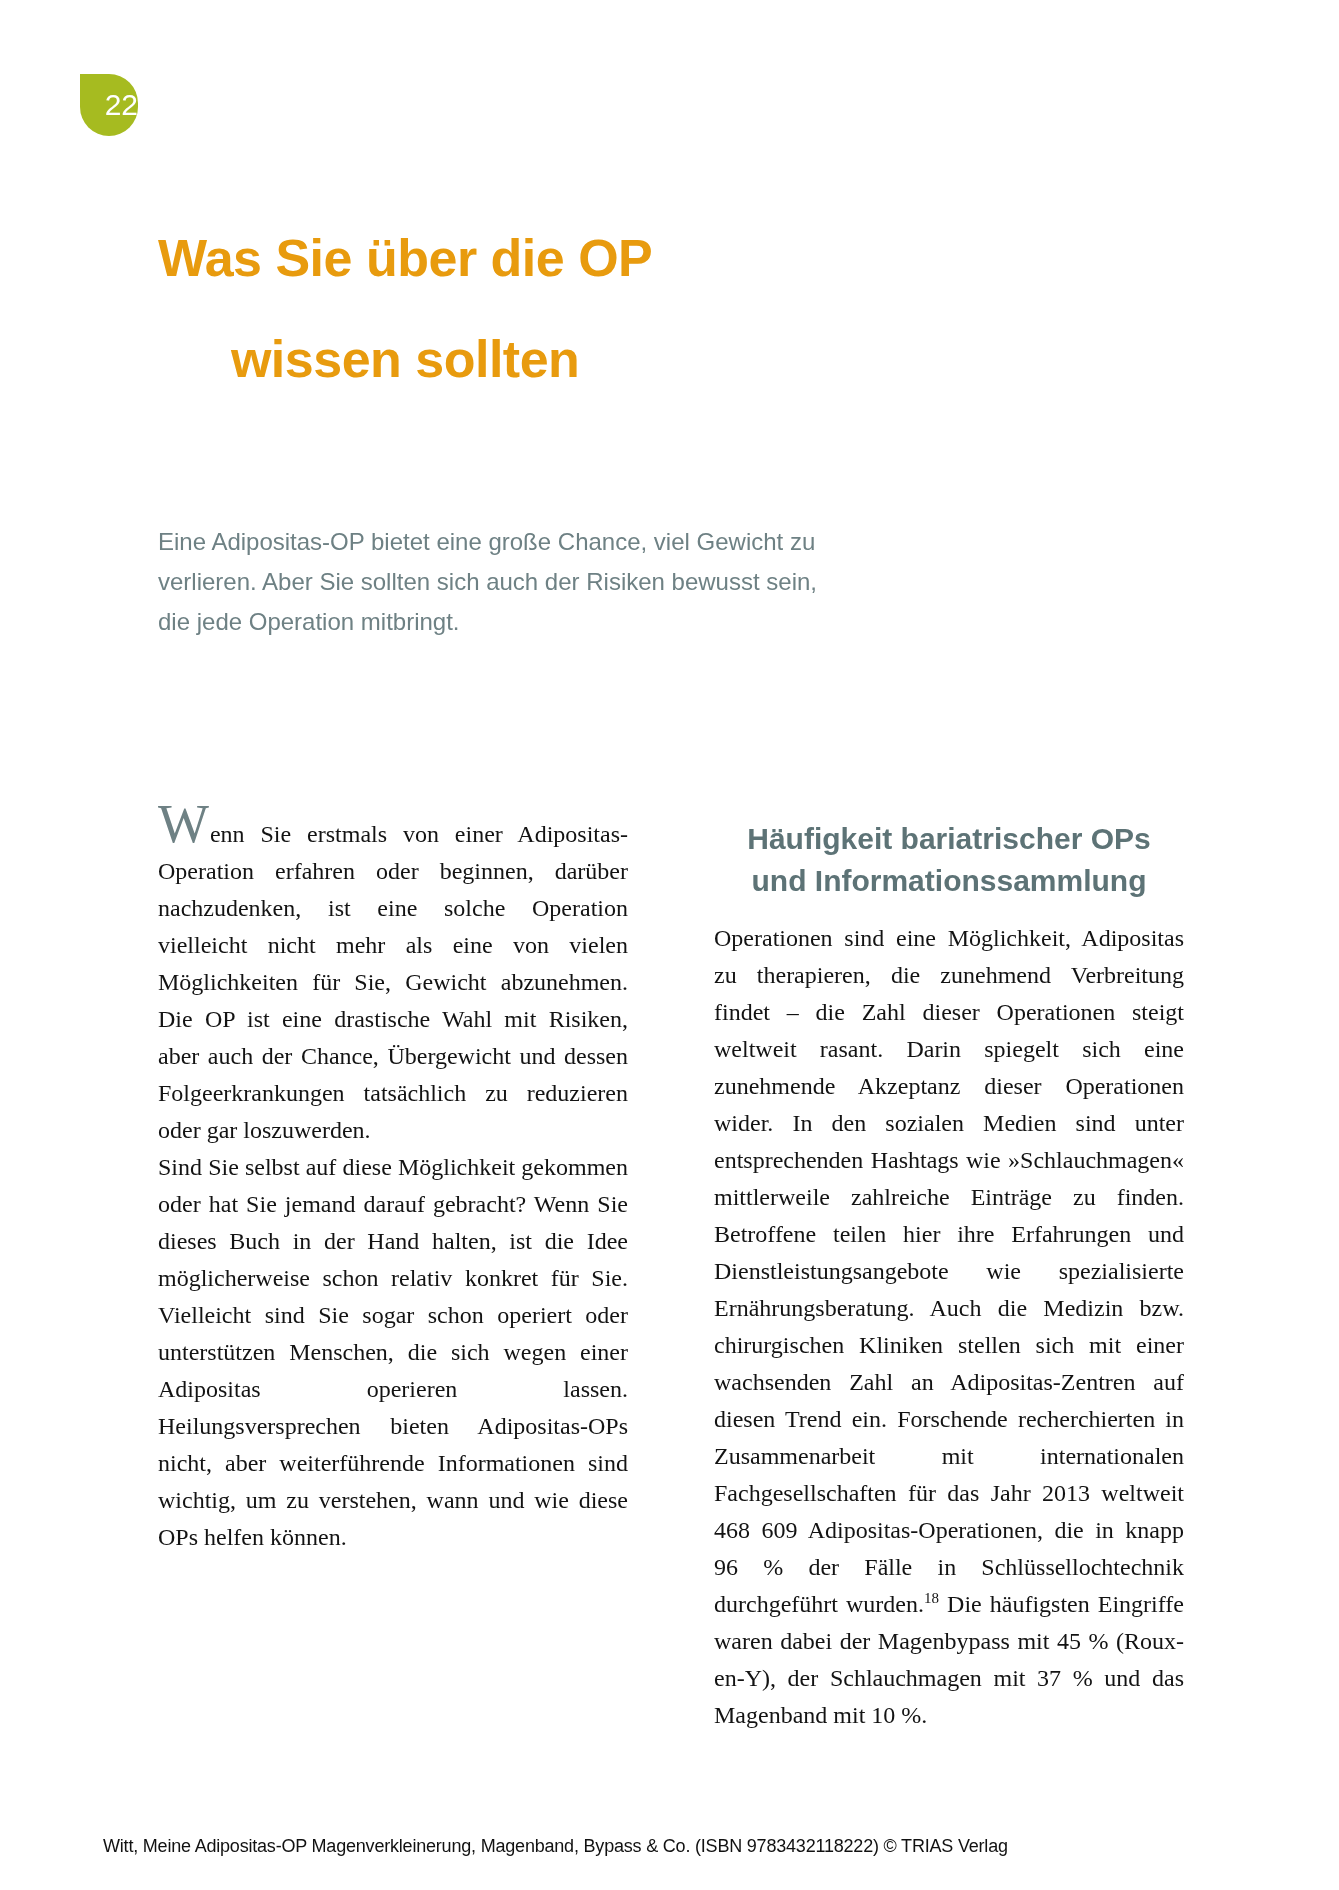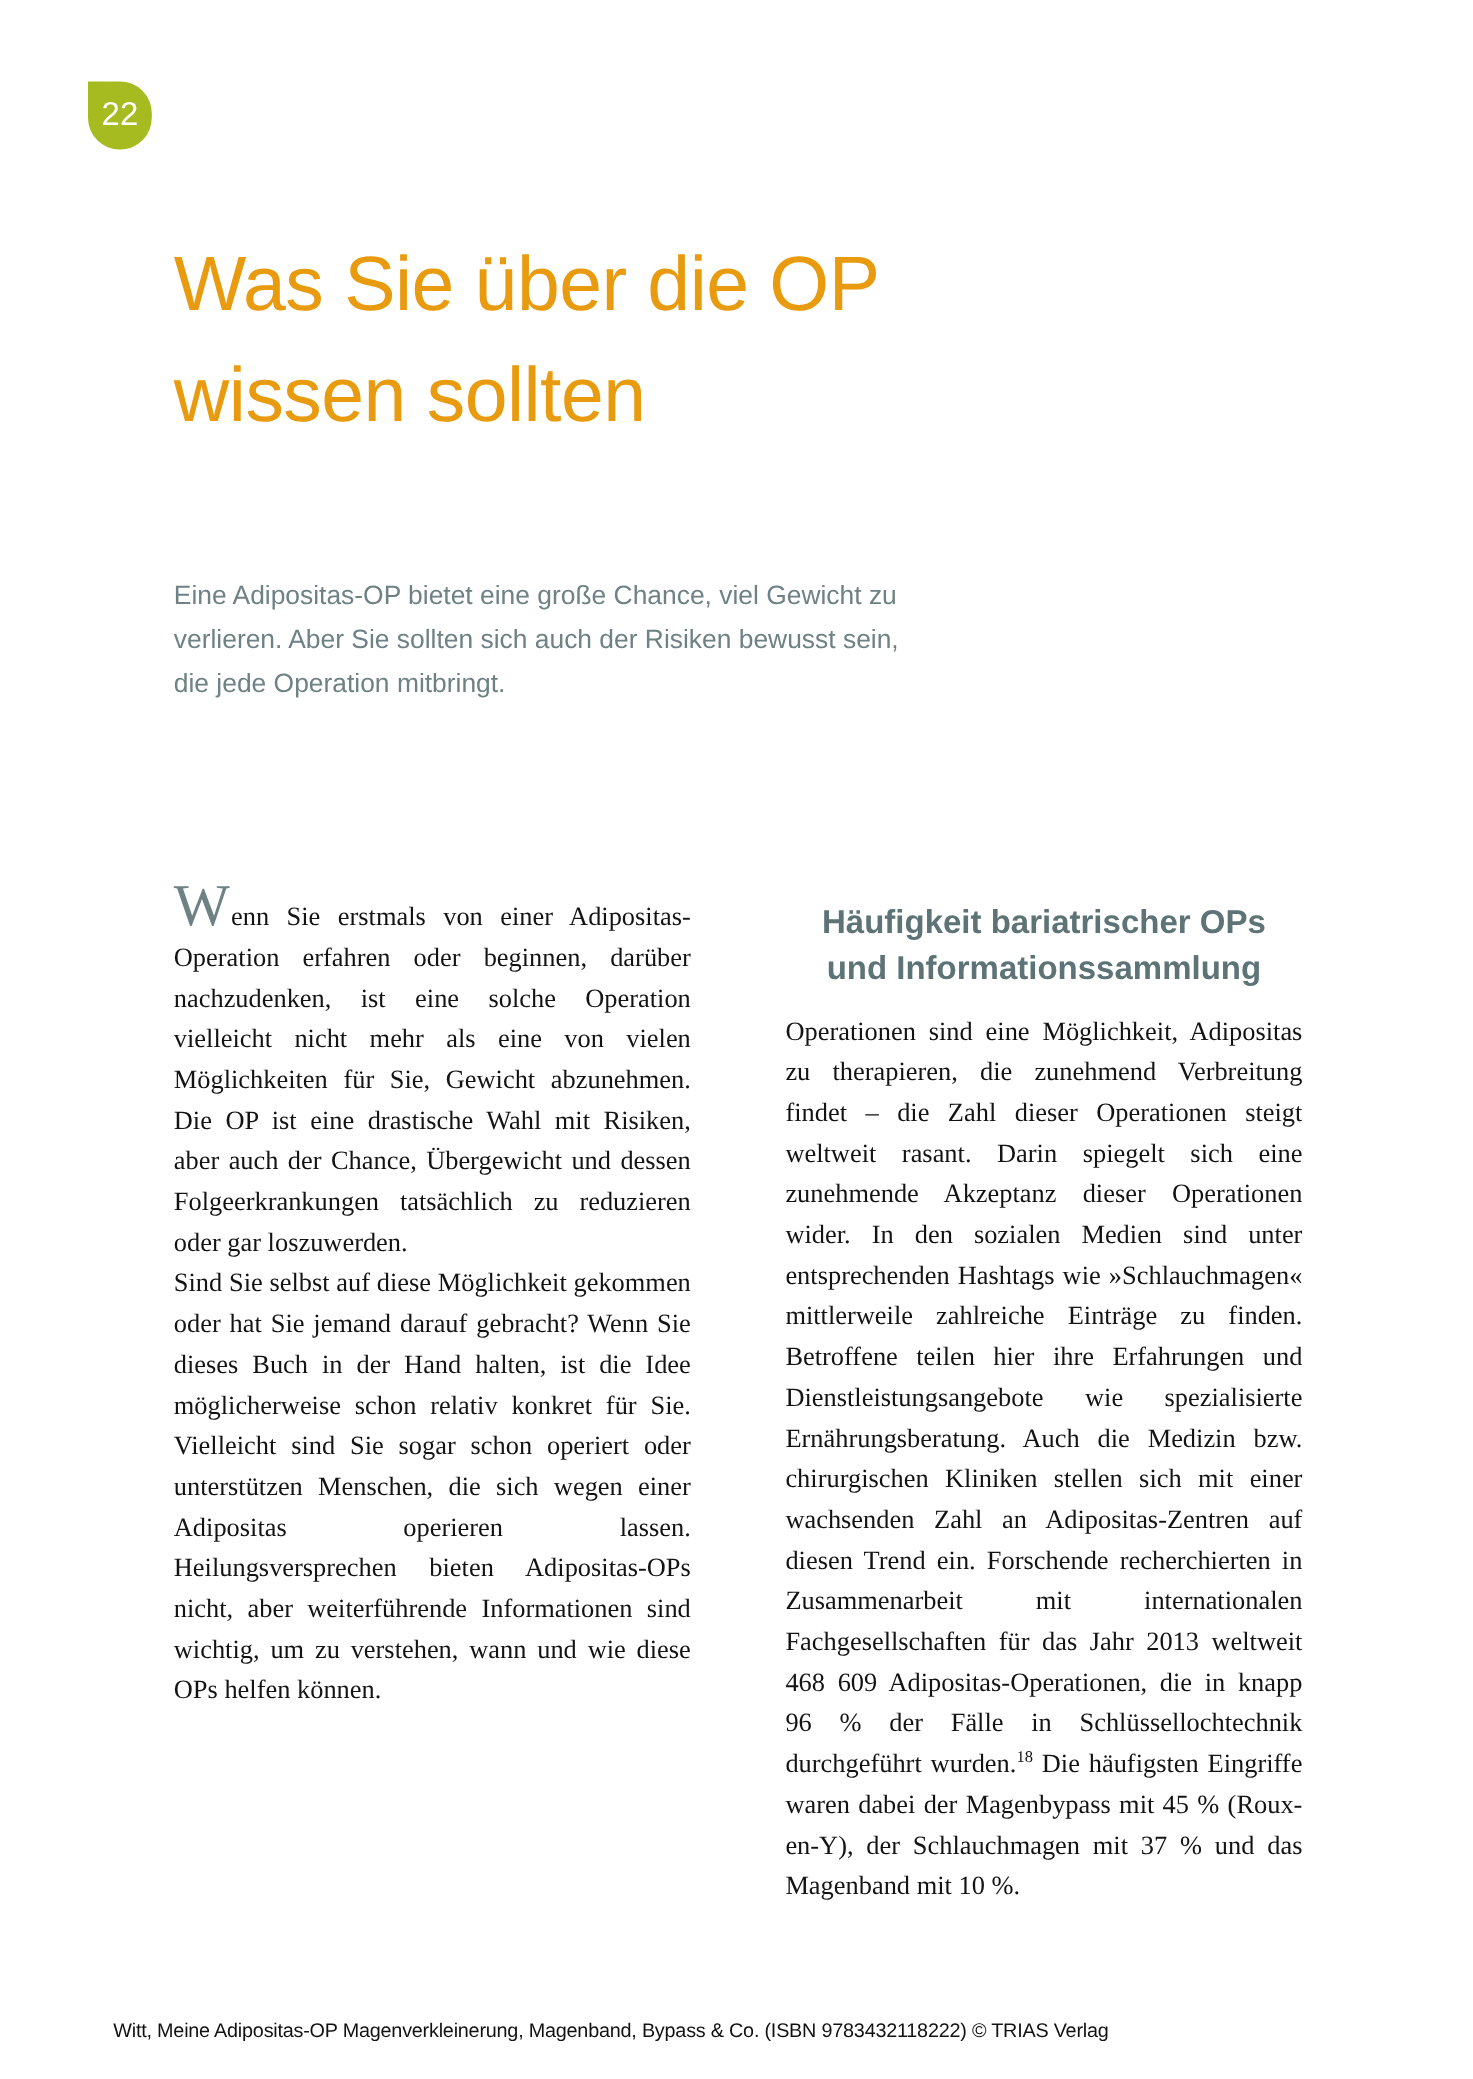--- a/index.html
+++ b/index.html
@@ -17,32 +17,33 @@
   .page-badge {
     position: absolute;
     left: 80px; top: 74px;
     width: 58px; height: 62px;
     background: #a6bb20;
     border-radius: 0 30px 30px 30px;
     color: #ffffff;
     font-size: 30px;
     display: flex;
     align-items: center;
-    justify-content: center;
+    justify-content: flex-end;
   }
 
   .page-title {
     position: absolute;
     left: 158px; top: 208px;
-    font-size: 70px;
+    font-size: 52px;
     line-height: 101px;
     color: #e89b0e;
-    font-weight: 400;
+    font-weight: 700;
     letter-spacing: -0.5px;
     white-space: nowrap;
+    text-align: center;
   }
 
   .intro {
     position: absolute;
     left: 158px; top: 522px;
     width: 900px;
     font-size: 24px;
     line-height: 40px;
     color: #6e8184;
   }

